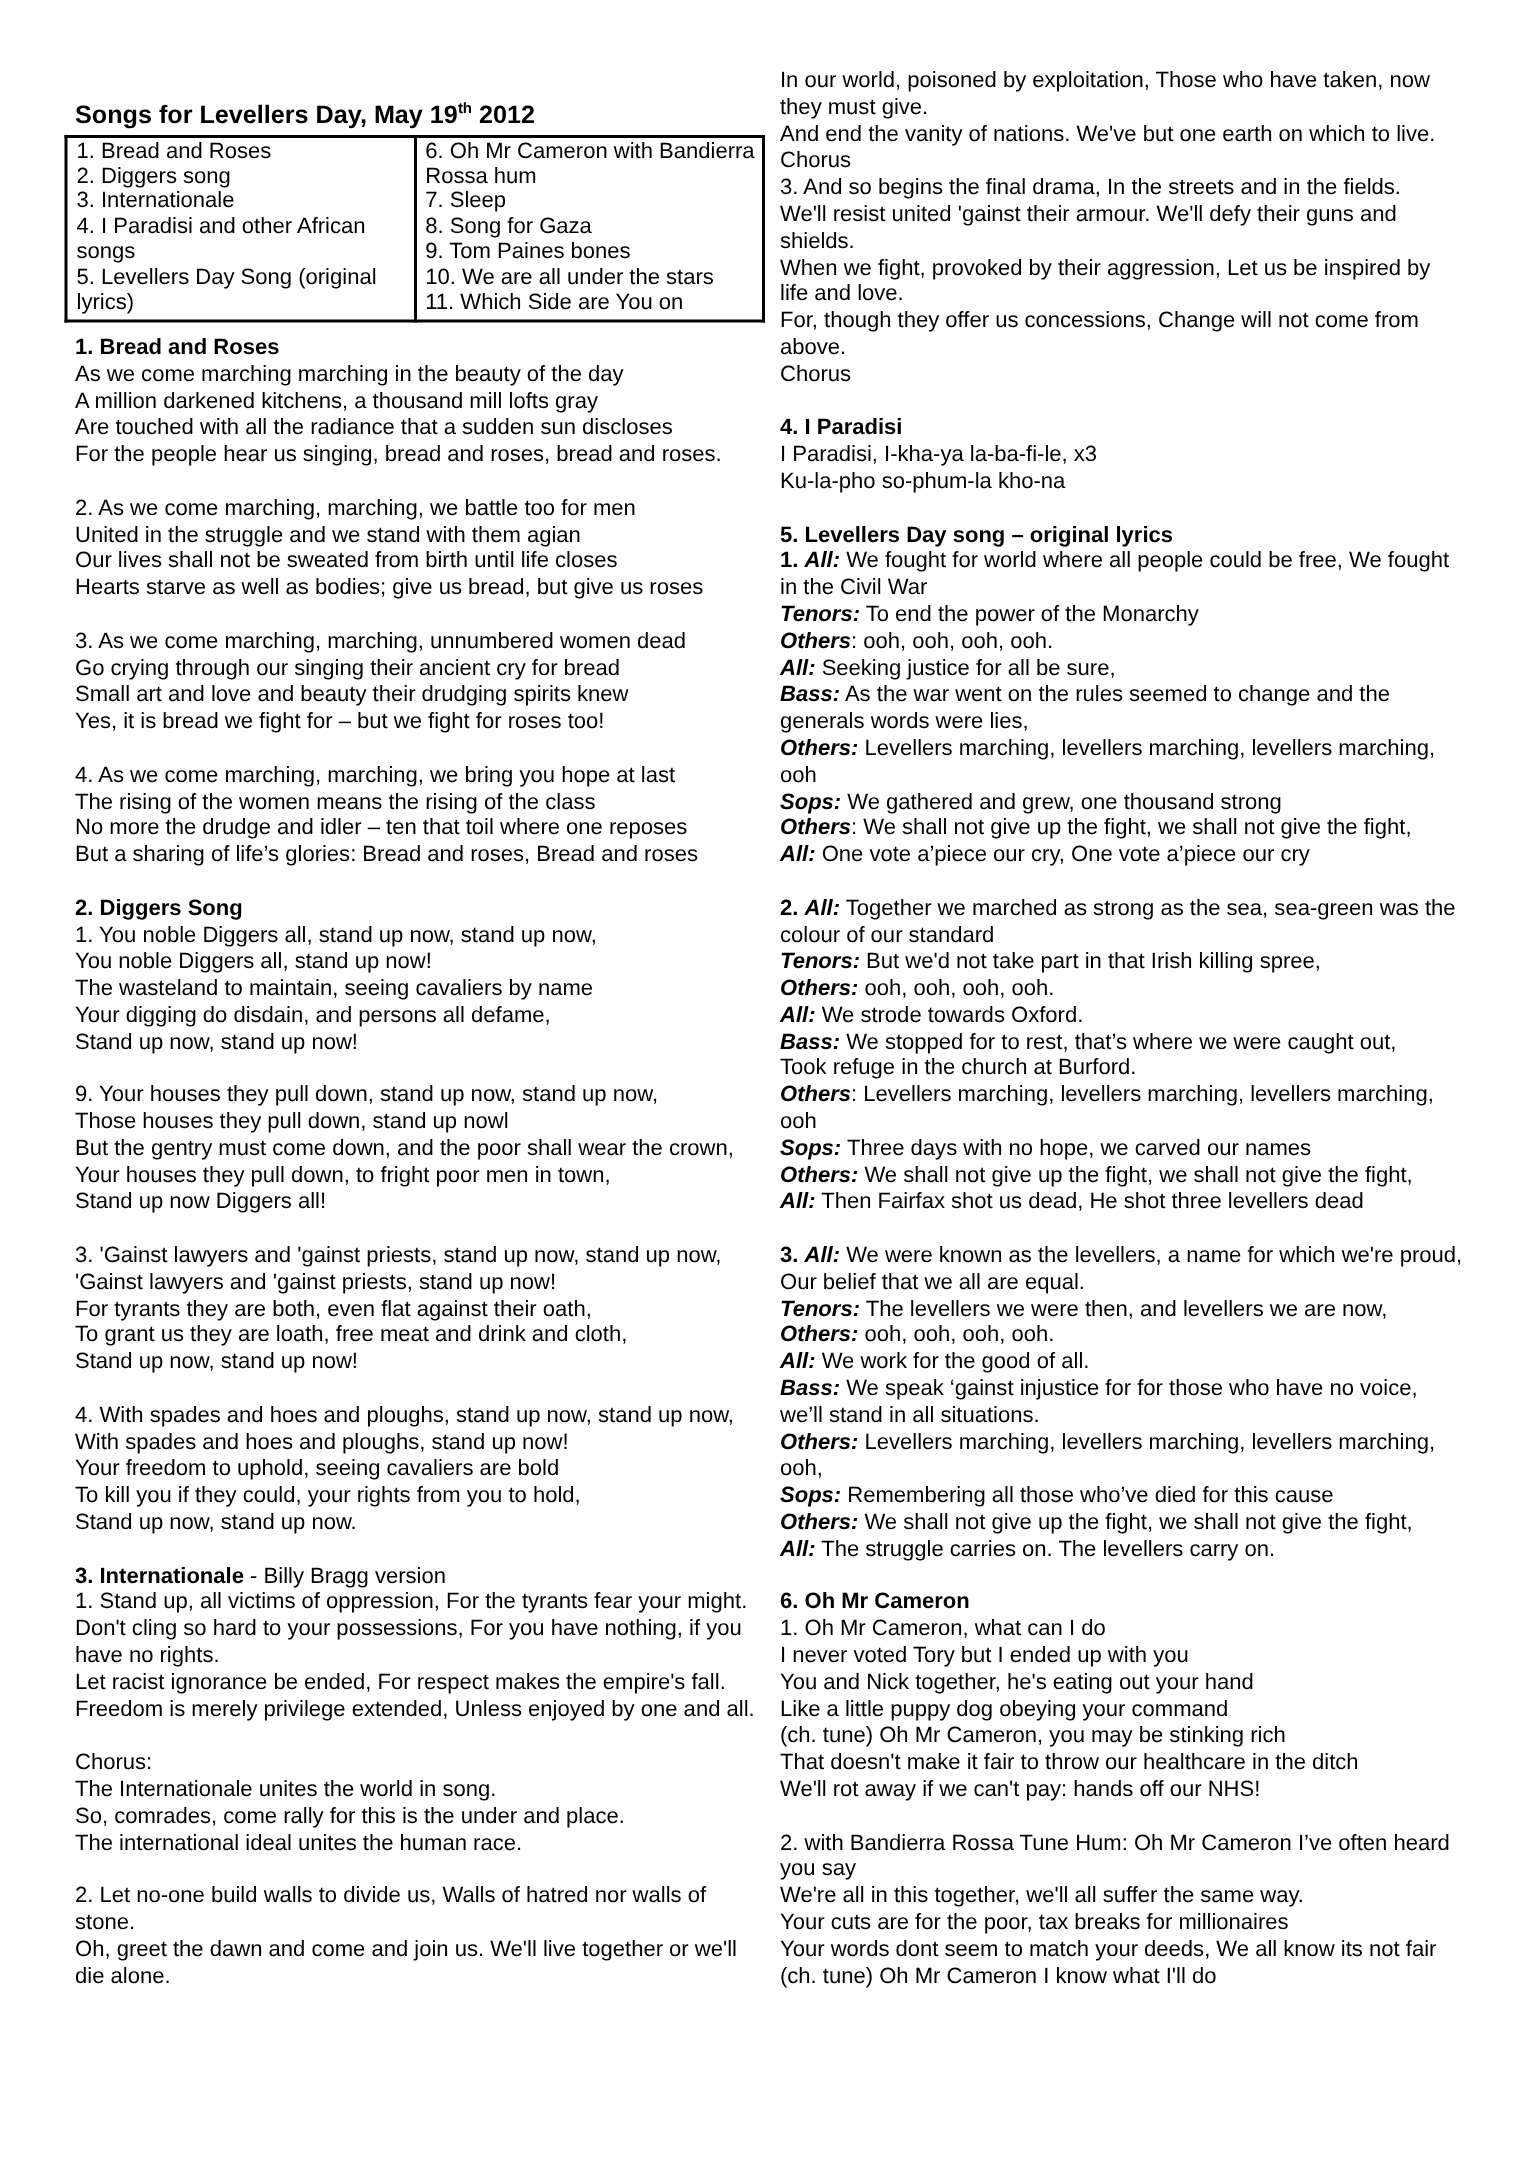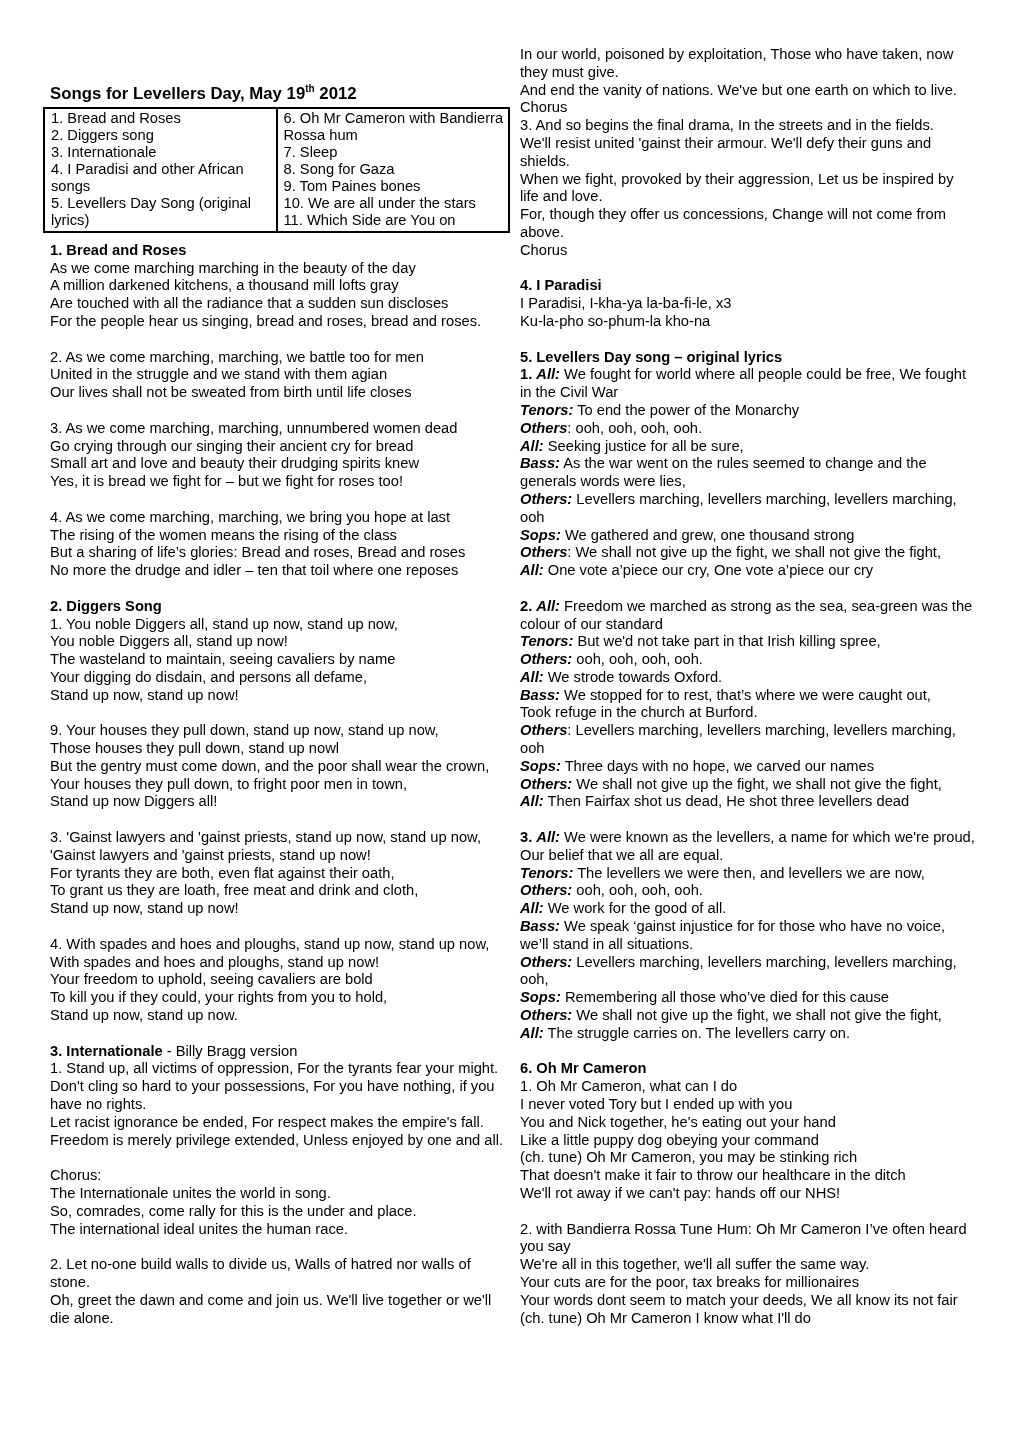--- a/index.html
+++ b/index.html
@@ -96,30 +96,31 @@
     <div id="col-left-flow">
         <div class="line"><span class="st-b">1. Bread and Roses</span></div>
         <div class="line"><span>As we come marching marching in the beauty of the day</span></div>
         <div class="line"><span>A million darkened kitchens, a thousand mill lofts gray</span></div>
         <div class="line"><span>Are touched with all the radiance that a sudden sun discloses</span></div>
         <div class="line"><span>For the people hear us singing, bread and roses, bread and roses.</span></div>
         <div class="blank"></div>
         <div class="line"><span>2. As we come marching, marching, we battle too for men</span></div>
         <div class="line"><span>United in the struggle and we stand with them agian</span></div>
         <div class="line"><span>Our lives shall not be sweated from birth until life closes</span></div>
+        <div class="line"><span>Hearts starve as well as bodies; give us bread, but give us roses</span></div>
         <div class="blank"></div>
         <div class="line"><span>3. As we come marching, marching, unnumbered women dead</span></div>
         <div class="line"><span>Go crying through our singing their ancient cry for bread</span></div>
         <div class="line"><span>Small art and love and beauty their drudging spirits knew</span></div>
         <div class="line"><span>Yes, it is bread we fight for – but we fight for roses too!</span></div>
         <div class="blank"></div>
         <div class="line"><span>4. As we come marching, marching, we bring you hope at last</span></div>
         <div class="line"><span>The rising of the women means the rising of the class</span></div>
+        <div class="line"><span>No more the drudge and idler – ten that toil where one reposes</span></div>
         <div class="line"><span>But a sharing of life’s glories: Bread and roses, Bread and roses</span></div>
-        <div class="line"><span>No more the drudge and idler – ten that toil where one reposes</span></div>
         <div class="blank"></div>
         <div class="line"><span class="st-b">2. Diggers Song</span></div>
         <div class="line"><span>1. You noble Diggers all, stand up now, stand up now,</span></div>
         <div class="line"><span>You noble Diggers all, stand up now!</span></div>
         <div class="line"><span>The wasteland to maintain, seeing cavaliers by name</span></div>
         <div class="line"><span>Your digging do disdain, and persons all defame,</span></div>
         <div class="line"><span>Stand up now, stand up now!</span></div>
         <div class="blank"></div>
         <div class="line"><span>9. Your houses they pull down, stand up now, stand up now,</span></div>
         <div class="line"><span>Those houses they pull down, stand up nowl</span></div>
@@ -174,21 +175,21 @@
         <div class="line"><span class="st-b">1. </span><span class="st-bi">All:</span><span> We fought for world where all people could be free, We fought in the Civil War</span></div>
         <div class="line"><span class="st-bi">Tenors:</span><span> To end the power of the Monarchy</span></div>
         <div class="line"><span class="st-bi">Others</span><span>: ooh, ooh, ooh, ooh.</span></div>
         <div class="line"><span class="st-bi">All:</span><span> Seeking justice for all be sure,</span></div>
         <div class="line"><span class="st-bi">Bass:</span><span> As the war went on the rules seemed to change and the generals words were lies,</span></div>
         <div class="line"><span class="st-bi">Others:</span><span> Levellers marching, levellers marching, levellers marching, ooh</span></div>
         <div class="line"><span class="st-bi">Sops:</span><span> We gathered and grew, one thousand strong</span></div>
         <div class="line"><span class="st-bi">Others</span><span>: We shall not give up the fight, we shall not give the fight,</span></div>
         <div class="line"><span class="st-bi">All:</span><span> One vote a’piece our cry, One vote a’piece our cry</span></div>
         <div class="blank"></div>
-        <div class="line"><span class="st-b">2. </span><span class="st-bi">All:</span><span> Freedom we marched as strong as the sea, sea-green was the colour of our standard</span></div>
+        <div class="line"><span class="st-b">2. </span><span class="st-bi">All:</span><span> Together we marched as strong as the sea, sea-green was the colour of our standard</span></div>
         <div class="line"><span class="st-bi">Tenors:</span><span> But we'd not take part in that Irish killing spree,</span></div>
         <div class="line"><span class="st-bi">Others:</span><span> ooh, ooh, ooh, ooh.</span></div>
         <div class="line"><span class="st-bi">All:</span><span> We strode towards Oxford.</span></div>
         <div class="line"><span class="st-bi">Bass:</span><span> We stopped for to rest, that’s where we were caught out,</span></div>
         <div class="line"><span>Took refuge in the church at Burford.</span></div>
         <div class="line"><span class="st-bi">Others</span><span>: Levellers marching, levellers marching, levellers marching, ooh</span></div>
         <div class="line"><span class="st-bi">Sops:</span><span> Three days with no hope, we carved our names</span></div>
         <div class="line"><span class="st-bi">Others:</span><span> We shall not give up the fight, we shall not give the fight,</span></div>
         <div class="line"><span class="st-bi">All:</span><span> Then Fairfax shot us dead, He shot three levellers dead</span></div>
         <div class="blank"></div>

